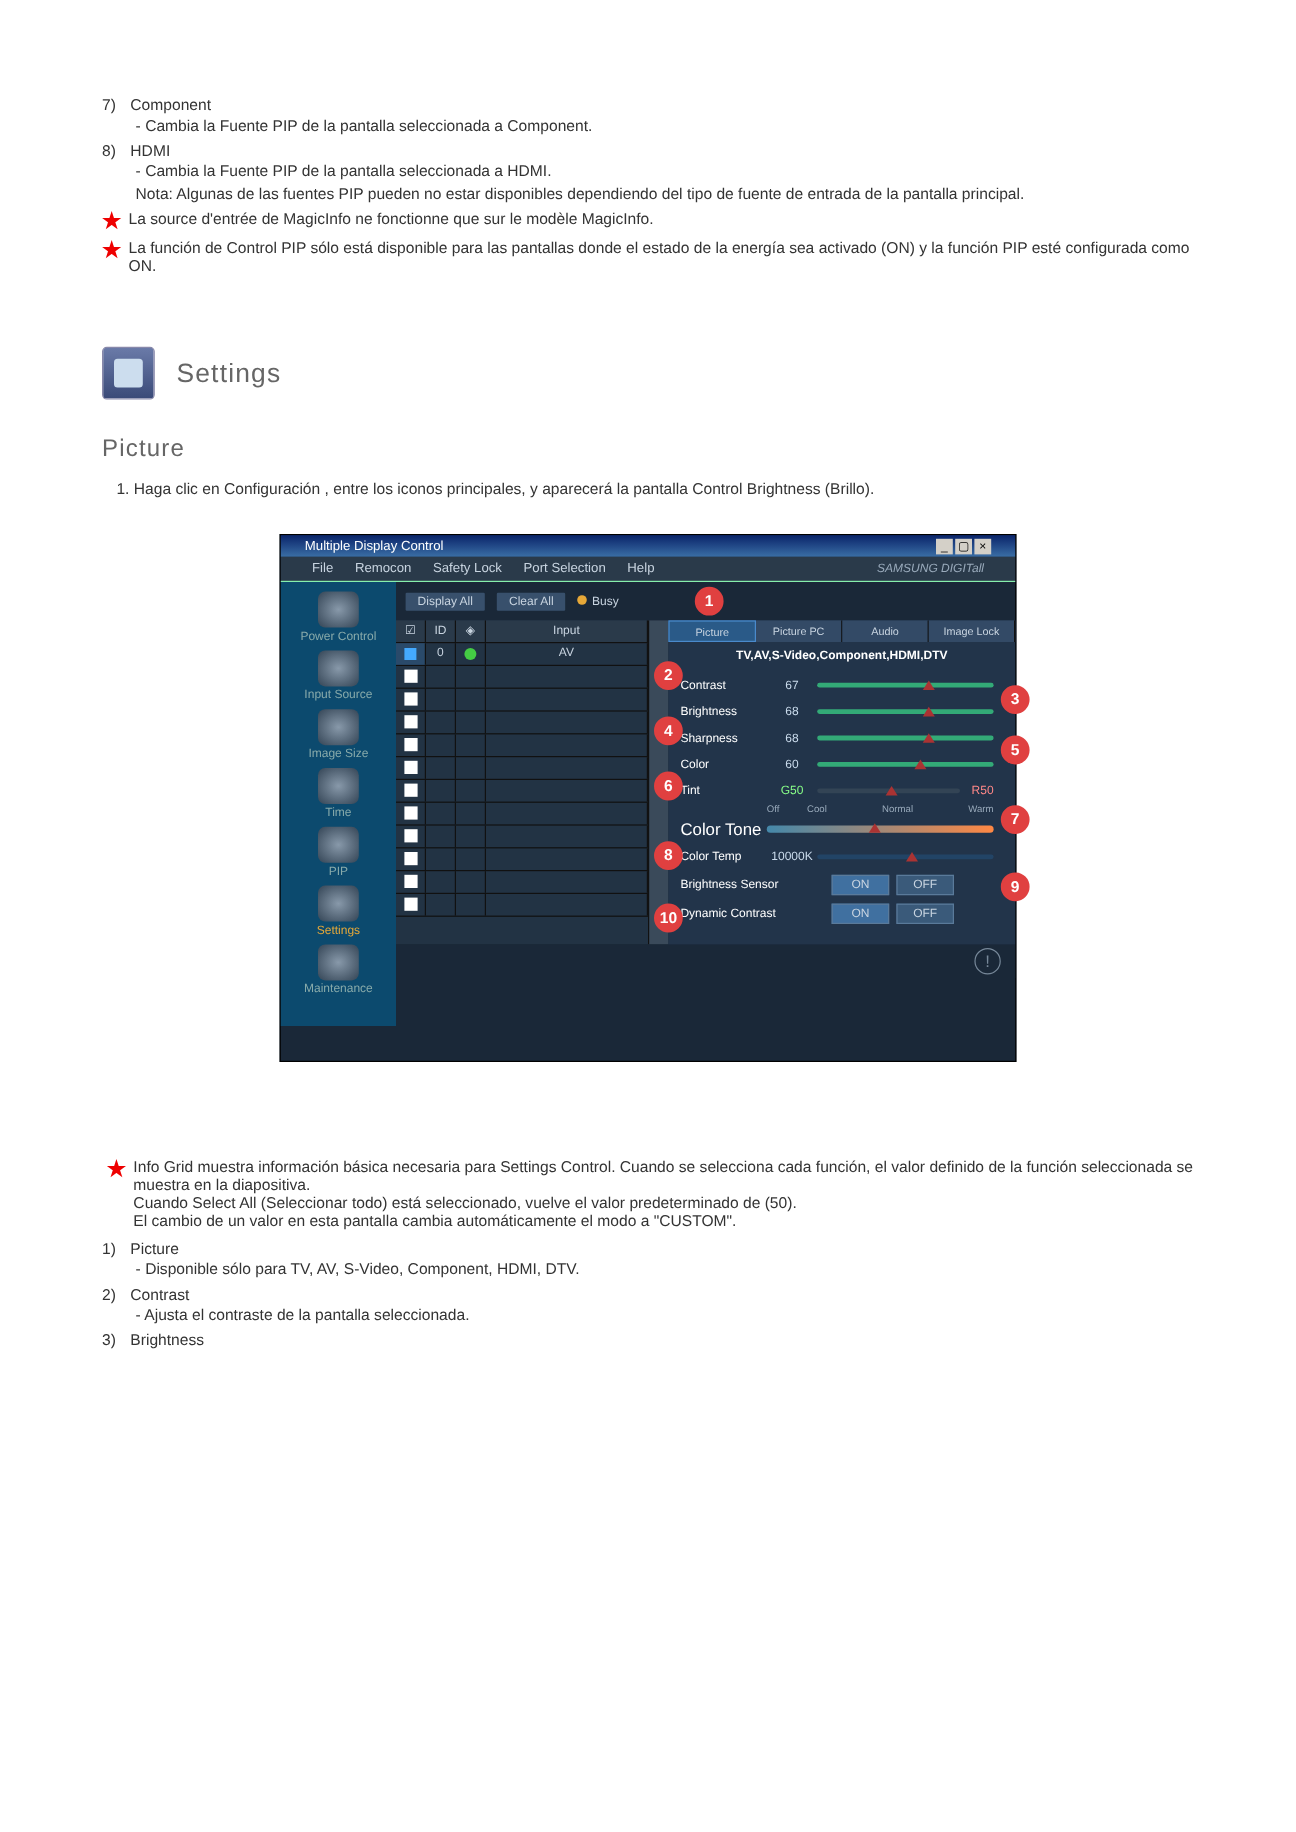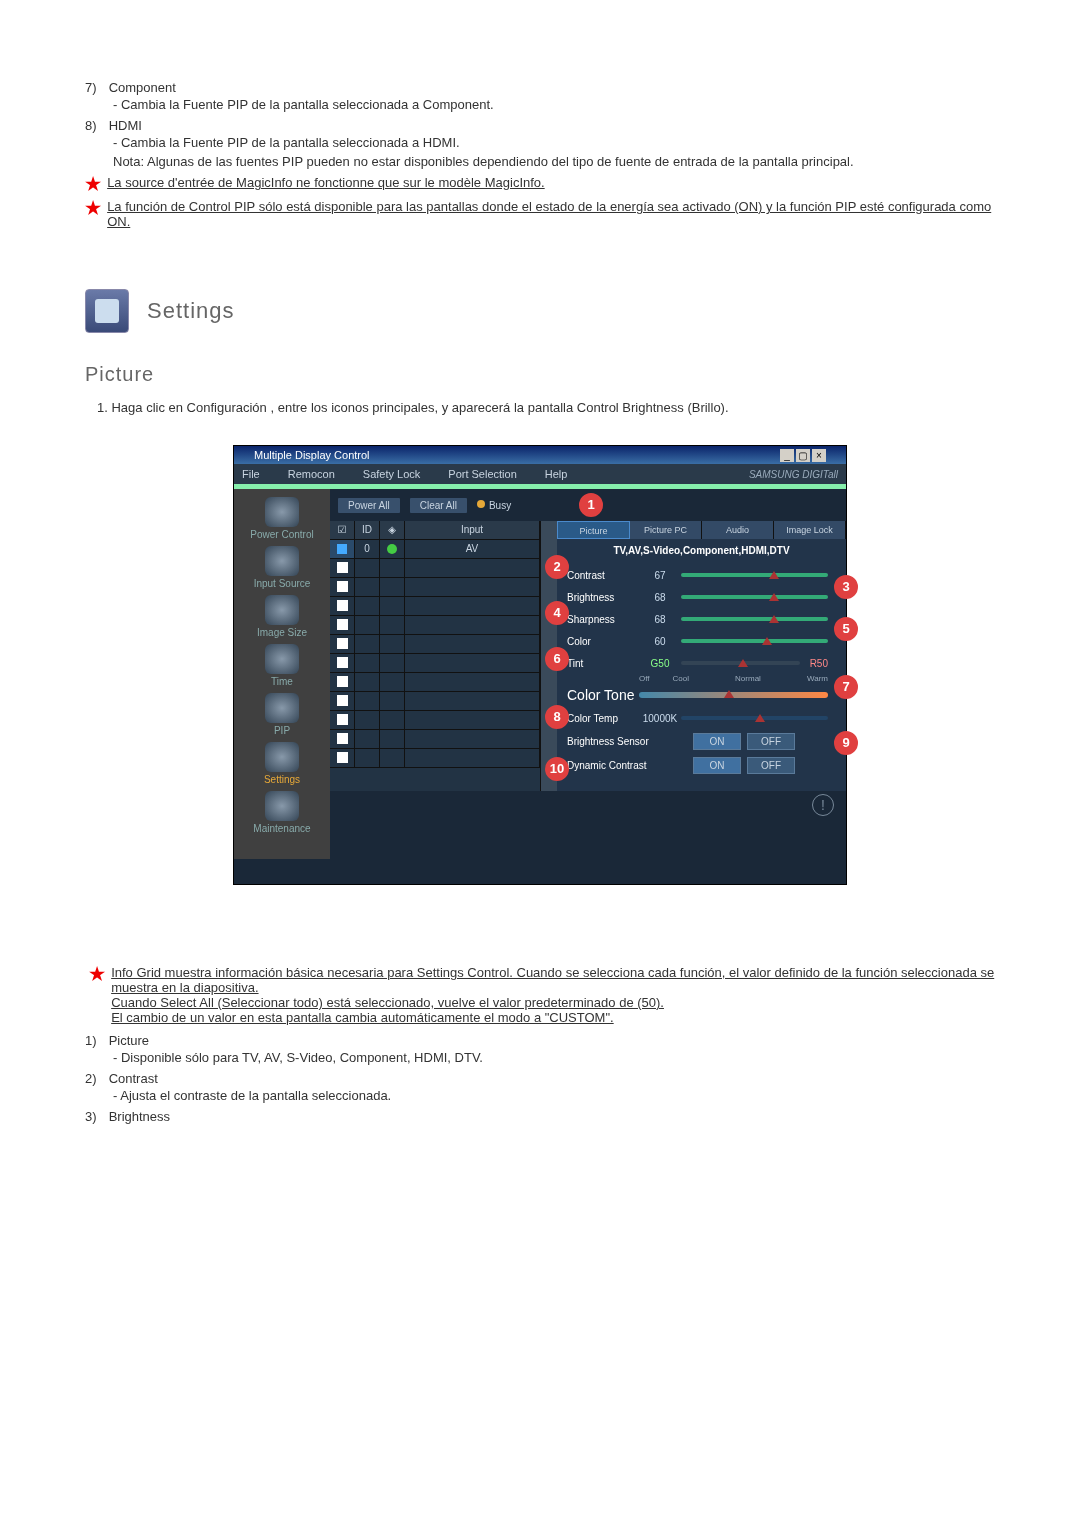--- a/index.html
+++ b/index.html
@@ -12,21 +12,21 @@
   width: 1080px;
   box-sizing: border-box;
 }
 .item-block { margin-bottom: 4px; }
 .item-num { display: inline-block; width: 20px; vertical-align: top; }
 .item-title { display: inline-block; }
 .item-desc { margin-left: 28px; margin-top: 2px; }
 .item-desc2 { margin-left: 28px; margin-top: 4px; }
 .star-line { display: flex; align-items: flex-start; margin-top: 6px; }
 .star { color: #e00; font-size: 18px; line-height: 18px; margin-right: 6px; font-weight: bold; }
-.star-text { flex: 1; text-decoration: underline; }
+.star-text { flex: 1; }
 .section-header { display: flex; align-items: center; margin-top: 60px; margin-bottom: 30px; }
 .section-icon {
   width: 42px; height: 42px;
   background: linear-gradient(#6a7aa8,#3a4a78);
   border: 1px solid #88a; border-radius: 4px;
   display: flex; align-items: center; justify-content: center;
   margin-right: 18px;
 }
 .section-icon-inner {
   width: 24px; height: 24px; background: #cde;
@@ -48,26 +48,26 @@
 }
 .app-titlebar {
   height: 18px; background: linear-gradient(#0a246a,#3a6ea5);
   color: #fff; font-size: 11px; display: flex; align-items: center;
   padding: 0 20px;
 }
 .app-titlebar .ctrl { margin-left: auto; display: flex; gap: 2px; }
 .app-titlebar .ctrl span { width: 14px; height: 13px; background: #d4d0c8; color:#000; text-align:center; font-size:10px; line-height:13px; }
 .app-menubar {
   height: 20px; background: #2a3a4a; display: flex; align-items:center;
-  padding: 0 8px; gap: 28px; font-size: 11px; color: #c8d4e0;
-  border-bottom: 5px solid #86efac;
+  padding: 0 26px; gap: 18px; font-size: 11px; color: #c8d4e0;
+  border-bottom: 1px solid #86efac;
 }
 .app-menubar .brand { margin-left: auto; font-style: italic; color: #9ab; font-size: 10px; }
 .app-body { display: flex; height: 370px; }
-.sidebar { width: 96px; background: #404040; padding-top: 8px; }
+.sidebar { width: 96px; background: #0c4a6e; padding-top: 8px; }
 .sb-item { text-align: center; margin-bottom: 6px; font-size: 10px; color: #8aa; }
 .sb-icon {
   width: 34px; height: 30px; margin: 0 auto 2px auto;
   background: radial-gradient(#8899aa,#334455);
   border-radius: 6px;
 }
 .sb-item.active .sb-label { color: #e6a838; }
 .main { flex: 1; display: flex; flex-direction: column; }
 .toolbar { height: 20px; display:flex; align-items:center; gap: 10px; padding: 6px 8px; }
 .tool-btn { background: #38506c; padding: 2px 10px; font-size:10px; border-radius:1px; }
@@ -185,21 +185,21 @@
           <div class="sb-icon"></div>
           <div class="sb-label">Settings</div>
         </div>
       <div class="sb-item">
           <div class="sb-icon"></div>
           <div class="sb-label">Maintenance</div>
         </div>
     </div>
     <div class="main">
       <div class="toolbar">
-        <span class="tool-btn">Power All</span>
+        <span class="tool-btn">Display All</span>
         <span class="tool-btn">Clear All</span>
         <span class="busy">
             <span class="busy-dot"></span>
             <span>Busy</span>
           </span>
       </div>
       <div class="grid-area">
         <div class="left-grid">
           <div class="grid-head">
             <div class="g-col g-c1">☑</div>

